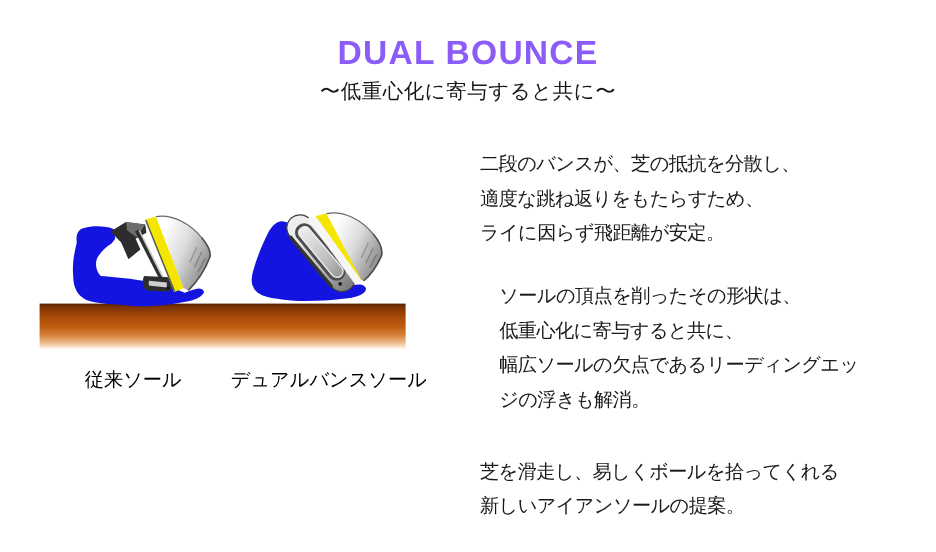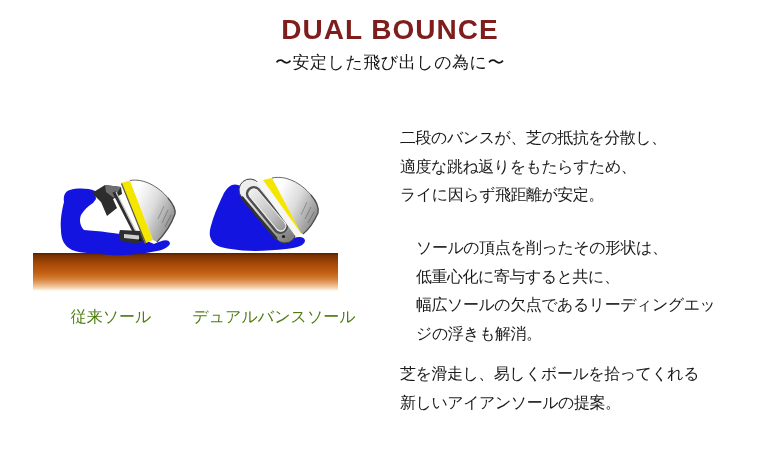--- a/index.html
+++ b/index.html
@@ -2,44 +2,44 @@
 <html style="--sole-blue: #1414E0; --face-yellow: #F5E600;"><head>
 <meta charset="utf-8">
 <style>
   html,body{margin:0;padding:0;}
   body{
     width:780px;height:460px;position:relative;background:#ffffff;overflow:hidden;
     font-family:"Liberation Sans","DejaVu Sans",sans-serif;color:#111;
   }
   .header{position:absolute;top:0;left:0;width:780px;text-align:center;}
   .title{
-    margin:0;padding-top:14px;font-size:28px;font-weight:700;letter-spacing:1px;color:#7f1d1d;
+    margin:0;padding-top:28px;font-size:28px;font-weight:700;letter-spacing:1px;color:#8b5cf6;
   }
   .subtitle{
     margin:0;padding-top:5px;font-size:17px;font-weight:500;letter-spacing:.5px;color:#161616;
   }
   .illustration-svg{position:absolute;left:0;top:0;width:780px;height:460px;pointer-events:none;}
   .sole-label{
-    position:absolute;top:307px;font-size:16px;color:#4d7c0f;text-align:center;white-space:nowrap;
+    position:absolute;top:307px;font-size:16px;color:#000000;text-align:center;white-space:nowrap;
   }
   .sole-label.left{left:41px;width:140px;}
   .sole-label.right{left:188px;width:172px;}
   .p1{position:absolute;left:400px;top:124px;width:372px;}
   .p2{position:absolute;left:416px;top:234px;width:378px;}
-  .p3{position:absolute;left:400px;top:360px;width:378px;}
+  .p3{position:absolute;left:400px;top:380px;width:378px;}
   .p1 p,.p2 p,.p3 p{
     margin:0;font-size:16px;line-height:28.5px;letter-spacing:-0.5px;color:#1a1a1a;white-space:pre-line;
   }
 </style>
 </head>
 <body>
 
 <div class="header">
   <h1 class="title">DUAL BOUNCE</h1>
-  <div class="subtitle">〜安定した飛び出しの為に〜</div>
+  <div class="subtitle">〜低重心化に寄与すると共に〜</div>
 </div>
 
 <svg class="illustration-svg" viewBox="0 0 780 460">
   <defs>
     <linearGradient id="groundGrad" x1="0" y1="253" x2="0" y2="291" gradientUnits="userSpaceOnUse">
       <stop offset="0" stop-color="#571F00"></stop>
       <stop offset="0.07" stop-color="#7A3202"></stop>
       <stop offset="0.30" stop-color="#A84B08"></stop>
       <stop offset="0.50" stop-color="#BF5D10"></stop>
       <stop offset="0.68" stop-color="#D47E36"></stop>

